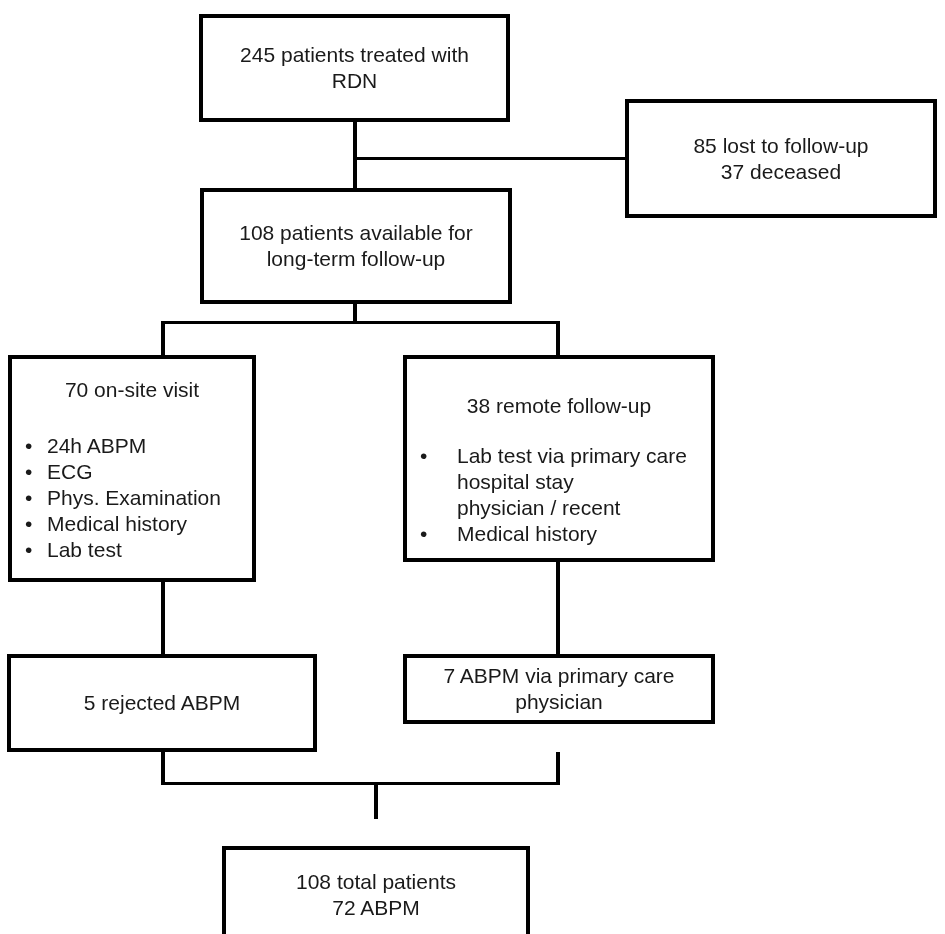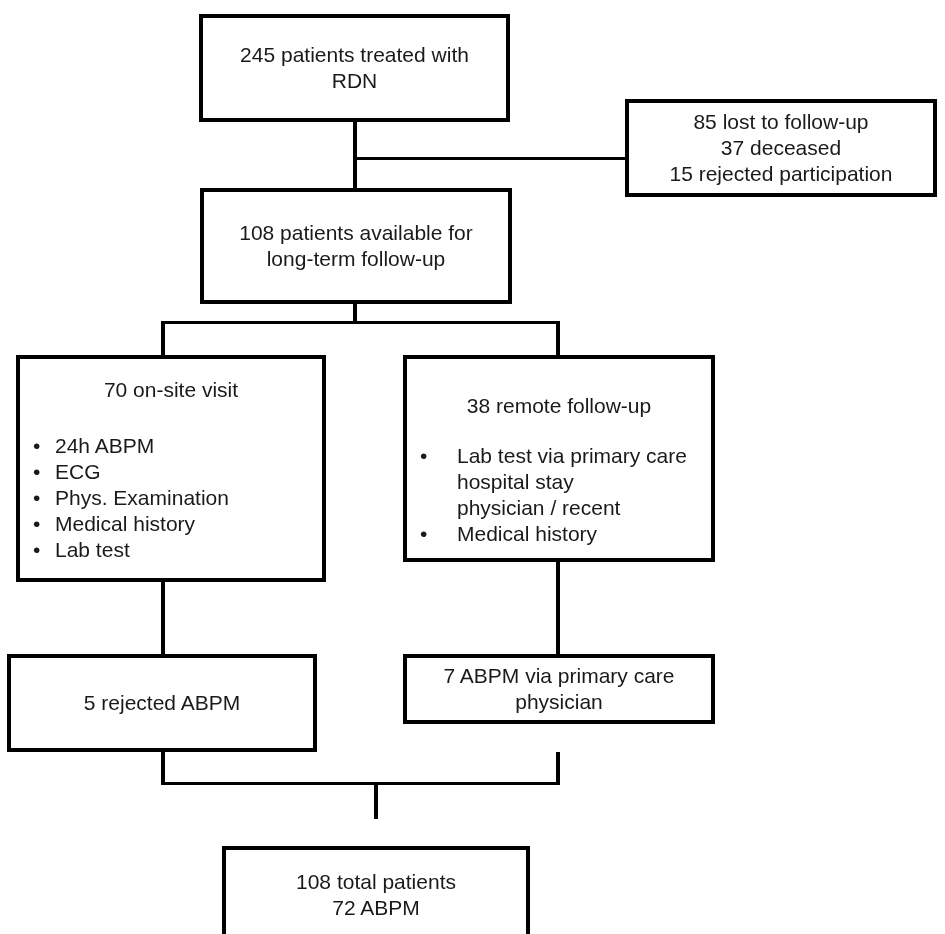--- a/index.html
+++ b/index.html
@@ -62,36 +62,35 @@
   <div class="conn h" style="left:161px; top:782px; width:399px"></div>
   <div class="conn v" style="left:374px; top:782px; height:37px"></div>
 
   <div class="box center" style="left:199px; top:14px; width:311px; height:108px">
     <div>
       <div>245 patients treated with</div>
       <div>RDN</div>
     </div>
   </div>
 
-  <div class="box center" style="left:625px; top:99px; width:312px; height:98px">
+  <div class="box center" style="left:625px; top:99px; width:312px; height:119px">
     <div>
       <div>85 lost to follow-up</div>
       <div>37 deceased</div>
-      <div>15 rejected participation</div>
     </div>
   </div>
 
   <div class="box center" style="left:200px; top:188px; width:312px; height:116px">
     <div>
       <div>108 patients available for</div>
       <div>long-term follow-up</div>
     </div>
   </div>
 
-  <div class="box onsite" style="left:16px; top:355px; width:310px; height:227px">
+  <div class="box onsite" style="left:8px; top:355px; width:248px; height:227px">
     <div class="box-title">70 on-site visit</div>
     <div class="bullets">
       <div class="brow">
         <span class="dot">•</span>
         <div class="btxt">24h ABPM</div>
       </div>
       <div class="brow">
         <span class="dot">•</span>
         <div class="btxt">ECG</div>
       </div>

